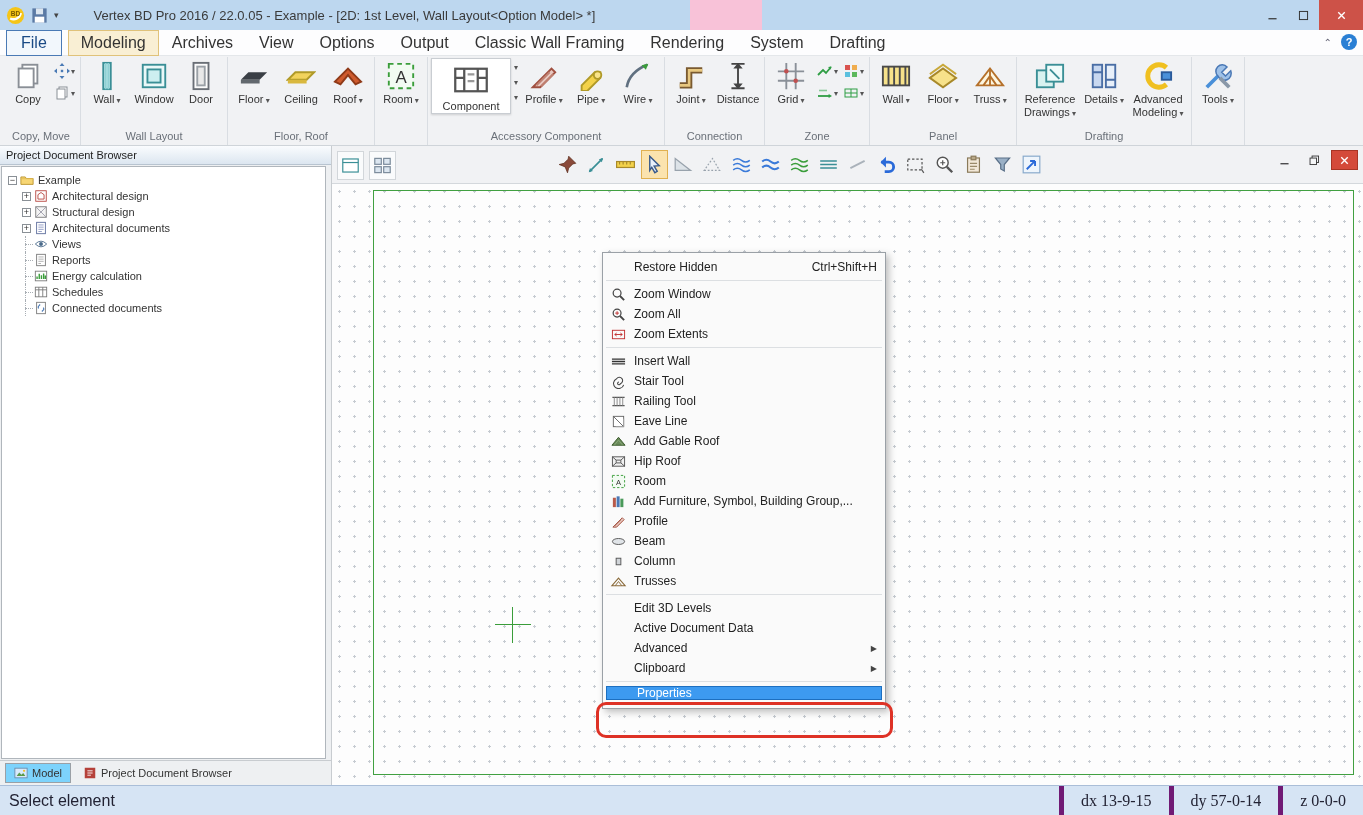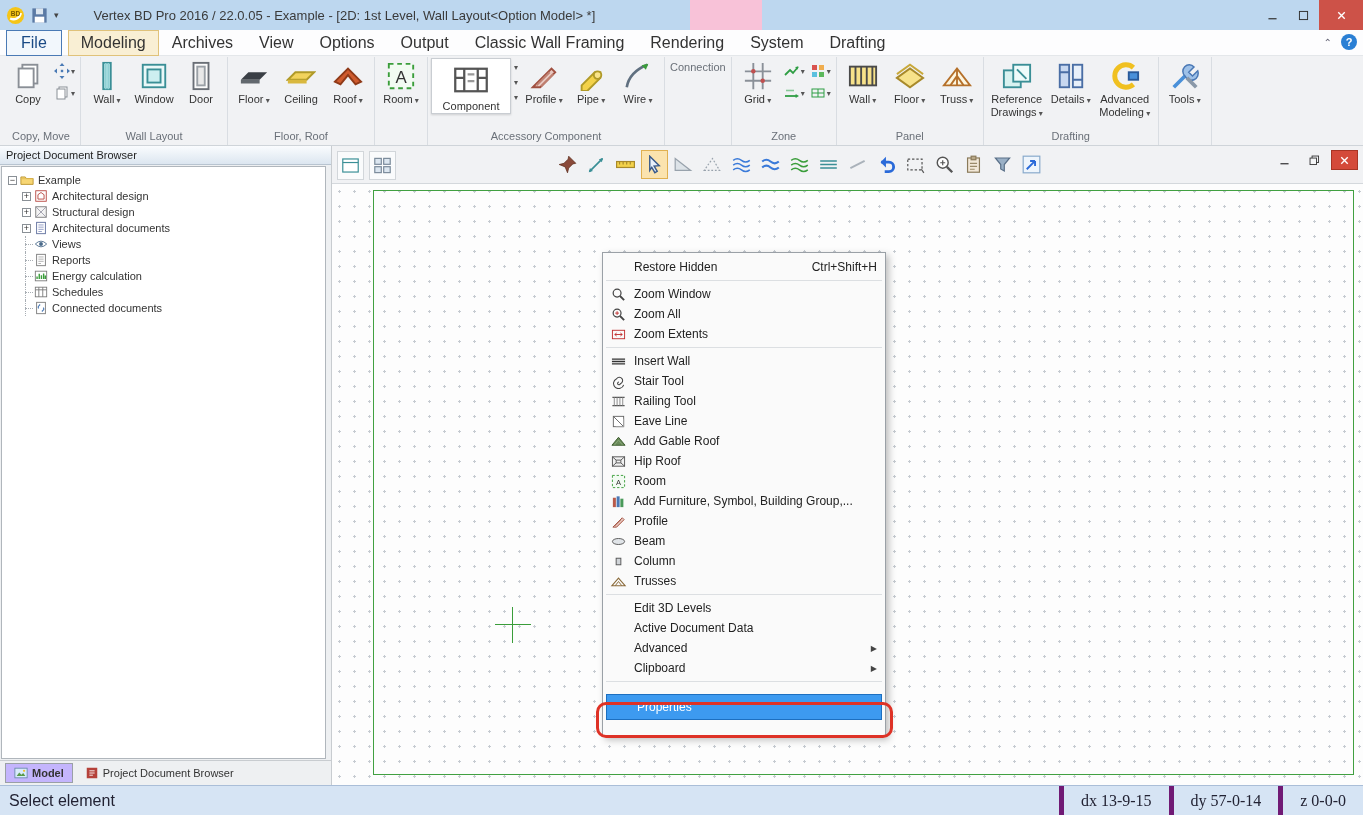--- a/index.html
+++ b/index.html
@@ -48,21 +48,21 @@
 .tree-row{display:flex;align-items:center;height:16px;font-size:11px;white-space:nowrap;}
 .expand{flex:none;}
 .expand.box{width:9px;height:9px;border:1px solid #8a9096;background:#fff;font-size:9px;line-height:7px;text-align:center;margin:0 3px 0 2px;color:#333;}
 .expand.conn{width:14px;height:16px;position:relative;}
 .expand.conn::before{content:'';position:absolute;left:5px;top:0;bottom:0;border-left:1px dotted #a8aeb4;}
 .expand.conn::after{content:'';position:absolute;left:5px;top:8px;width:8px;border-top:1px dotted #a8aeb4;}
 .ic{display:inline-block;}
 .tree-ic{width:14px;height:14px;margin-right:4px;flex:none;}
 .bottom-tabs{position:absolute;left:0;right:0;bottom:0;height:25px;display:flex;align-items:center;padding-left:5px;gap:3px;background:#eef0f2;border-top:1px solid #c8ccd0;font-size:11px;}
 .btab{display:flex;align-items:center;gap:4px;padding:2px 8px;border:1px solid transparent;}
-.btab.active{background:#c4b5fd;border-color:#9aa0a6;font-weight:bold;}
+.btab.active{background:#7dd3fc;border-color:#9aa0a6;}
 .btab .ic{width:14px;height:14px;}
 
 
 .canvas-area{position:absolute;left:332px;top:146px;right:0;bottom:30px;}
 .draw-toolbar{position:absolute;top:0;left:0;right:0;height:38px;background:#f1f2f4;border-bottom:1px solid #d4d8dc;}
 #tbLeft{position:absolute;left:5px;top:5px;display:flex;gap:5px;}
 #tbLeft .tbtn{border:1px solid #d2d6da;background:#fafbfc;}
 #tbIcons{position:absolute;left:222px;top:4px;display:flex;gap:2px;}
 .tbtn{width:27px;height:29px;display:flex;align-items:center;justify-content:center;}
 .tbtn .ic{width:19px;height:19px;}
@@ -78,21 +78,21 @@
 .crosshair::after{content:'';position:absolute;top:0;bottom:0;left:17px;border-left:1px solid #3a9d3a;}
 
 
 .context-menu{position:absolute;left:602px;top:252px;width:284px;background:#fafafa;border:1px solid #9aa0a6;box-shadow:3px 3px 7px rgba(0,0,0,.25);padding:4px 1px;z-index:50;}
 .cm-item{display:flex;align-items:center;height:20px;padding:0 7px 0 6px;font-size:12px;color:#222;}
 .cm-ic{width:17px;height:15px;margin-right:7px;flex:none;}
 .cm-label{flex:1;white-space:nowrap;overflow:hidden;}
 .cm-short{margin-left:12px;color:#222;}
 .cm-arrow{font-size:8px;color:#444;margin-left:8px;}
 .cm-sep{border-top:1px solid #dcdfe2;margin:3px 2px;}
-.cm-item.hl{background:#3d9af0;border:1px solid #1d6fc0;color:#fff;margin:12px 2px;height:26px;}
+.cm-item.hl{background:#3d9af0;border:1px solid #1d6fc0;color:#fff;margin:4px 2px;height:14px;}
 .red-annotation{position:absolute;left:596px;top:702px;width:297px;height:36px;border:3px solid #de3226;border-radius:10px;z-index:60;pointer-events:none;}
 
 
 .statusbar{position:absolute;left:0;right:0;bottom:0;height:30px;background:#d6e4f4;border-top:1px solid #aabed8;display:flex;align-items:center;font-size:16px;color:#223;}
 .sb-msg{flex:1;padding-left:9px;}
 .sb-cell{border-left:5px solid #701a75;padding:8px 17px;height:100%;display:flex;align-items:center;white-space:nowrap;font-family:Liberation Serif, serif;}
 </style>
 </head>
 <body>
 
@@ -277,20 +277,37 @@
           <span class="rb-icon"><svg viewBox="0 0 16 16" width="100%" height="100%">
               <path d="M2 14C3 8 8 4 13 2" fill="none" stroke="#607080" stroke-width="1.4"></path>
               <path d="M13.5 1.5l-3.6.8 2.3 2.3z" fill="#3a9d3a"></path>
             </svg></span>
           <span class="rb-label">Wire<span class="caret"> ▾</span></span>
         </div>
       </div>
       <div class="rb-group-label">Accessory Component</div>
     </div>
     <div class="rb-group">
+      <div class="rb-content">
+        <div class="rb-big">
+          <span class="rb-icon"><svg viewBox="0 0 16 16" width="100%" height="100%">
+              <path d="M2 13h5V5h7" fill="none" stroke="#7a5a30" stroke-width="3.4"></path>
+              <path d="M2 13h5V5h7" fill="none" stroke="#e8c880" stroke-width="1.4"></path>
+            </svg></span>
+          <span class="rb-label">Joint<span class="caret"> ▾</span></span>
+        </div>
+        <div class="rb-big">
+          <span class="rb-icon"><svg viewBox="0 0 16 16" width="100%" height="100%">
+              <path d="M8 2v12" stroke="#444"></path>
+              <path d="M8 1L5.5 4h5zM8 15l-2.5-3h5z" fill="#444"></path>
+              <path d="M4.5 1.5h7M4.5 14.5h7" stroke="#444"></path>
+            </svg></span>
+          <span class="rb-label">Distance</span>
+        </div>
+      </div>
       <div class="rb-group-label">Connection</div>
     </div>
     <div class="rb-group">
       <div class="rb-content">
         <div class="rb-big">
           <span class="rb-icon"><svg viewBox="0 0 16 16" width="100%" height="100%">
               <path d="M5.5 1v14M10.5 1v14M1 5.5h14M1 10.5h14" stroke="#8a9098"></path>
               <circle cx="5.5" cy="5.5" r="1.2" fill="#c05050"></circle>
               <circle cx="10.5" cy="10.5" r="1.2" fill="#c05050"></circle>
             </svg></span>

